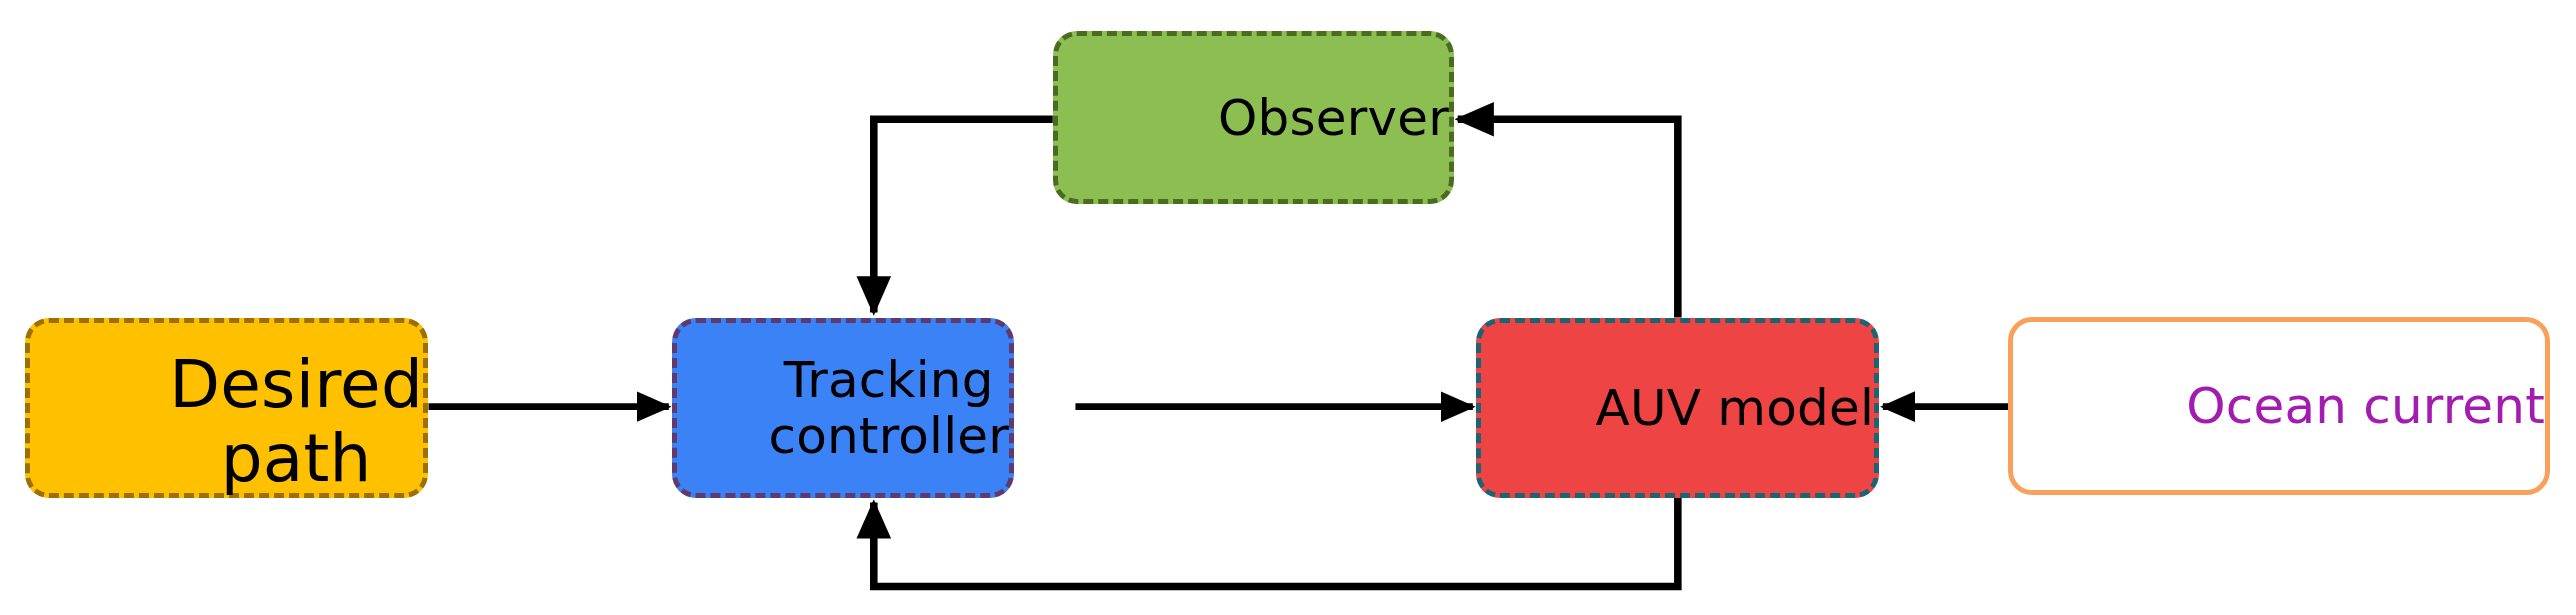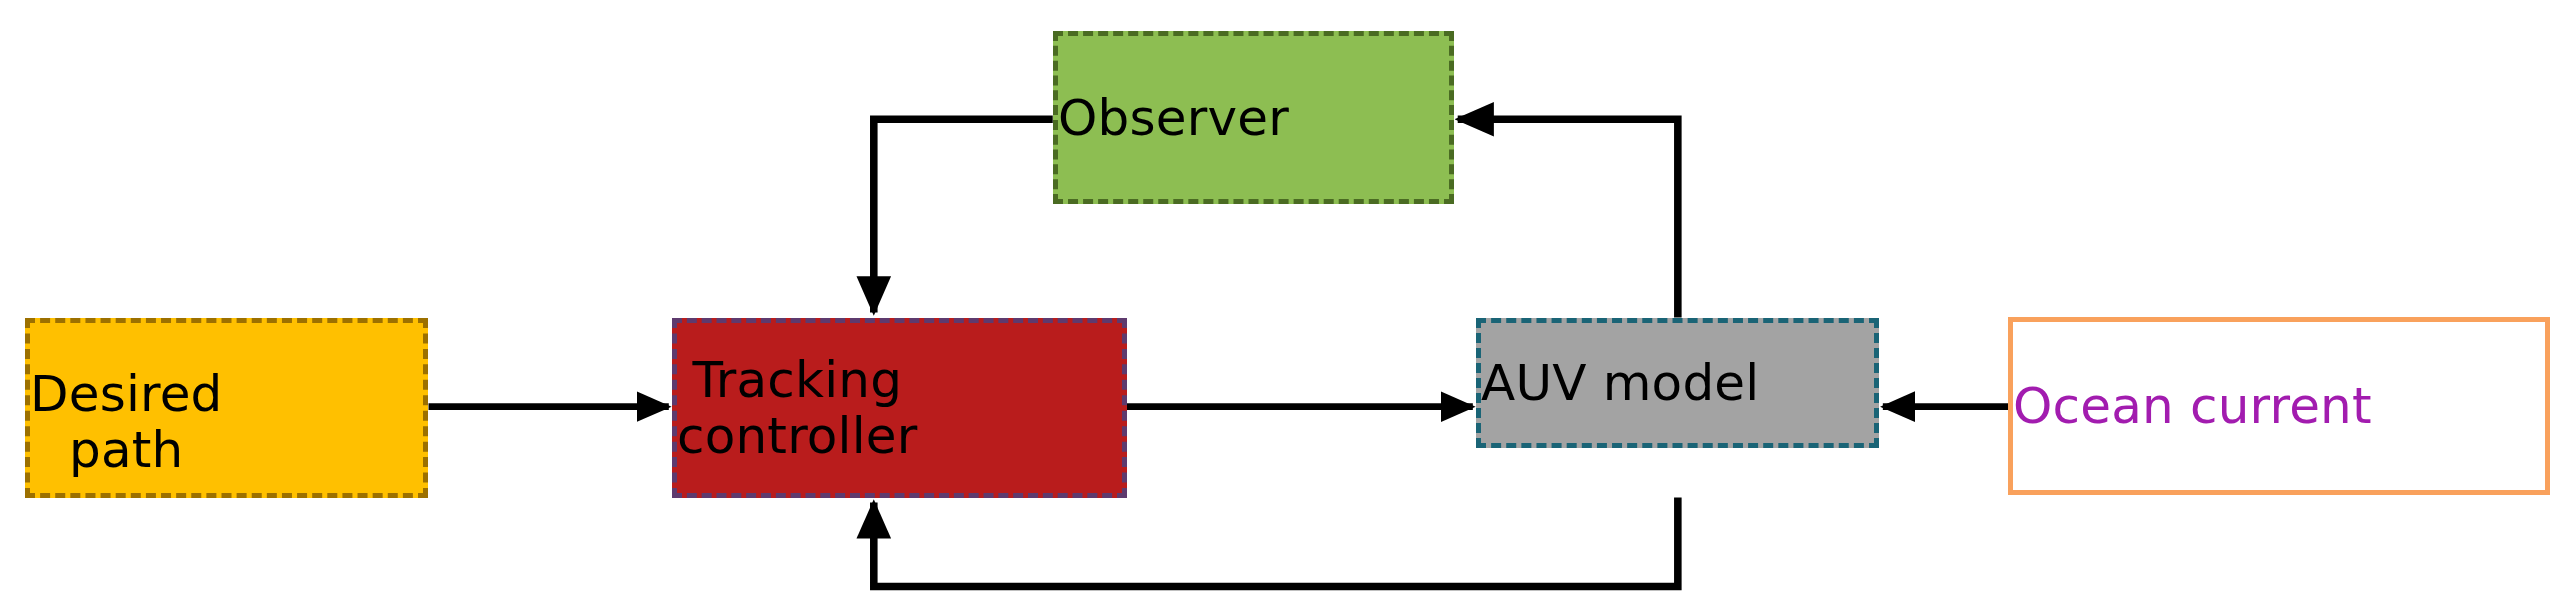--- a/index.html
+++ b/index.html
@@ -24,50 +24,51 @@
     top: 0;
     width: 2576px;
     height: 615px;
     pointer-events: none;
   }
   .node {
     position: absolute;
     box-sizing: border-box;
     display: flex;
     align-items: center;
-    justify-content: flex-start;
+    justify-content: flex-end;
     text-align: center;
+    border-radius: 24px;
   }
   .node-label {
     display: block;
     line-height: 1.12;
     white-space: pre-line;
     color: #000000;
     letter-spacing: 0.2px;
   }
   
   #node-desired-path {
     left: 25px;
     top: 318px;
     width: 403px;
     height: 180px;
     background: #FFC000;
     border: 5px dashed #9C7000;
   }
   #node-desired-path .node-label {
-    font-size: 50px;
+    font-size: 66px;
     margin-top: 27px;
   }
   
   #node-tracking-controller {
     left: 672px;
     top: 318px;
-    width: 455px;
+    width: 342px;
     height: 180px;
-    background: #b91c1c;
+    background: #3b82f6;
     border: 5px dashed #5E3A6E;
   }
   #node-tracking-controller .node-label {
     font-size: 50px;
   }
   
   #node-observer {
     left: 1053px;
     top: 31px;
     width: 401px;
@@ -76,22 +77,22 @@
     border: 5.9px dashed #4A6B22;
   }
   #node-observer .node-label {
     font-size: 50px;
   }
   
   #node-auv-model {
     left: 1476px;
     top: 318px;
     width: 403px;
-    height: 130px;
-    background: #a3a3a3;
+    height: 180px;
+    background: #ef4444;
     border: 5px dashed #1A6476;
   }
   #node-auv-model .node-label {
     font-size: 50px;
   }
   
   #node-ocean-current {
     left: 2008px;
     top: 317px;
     width: 542px;

